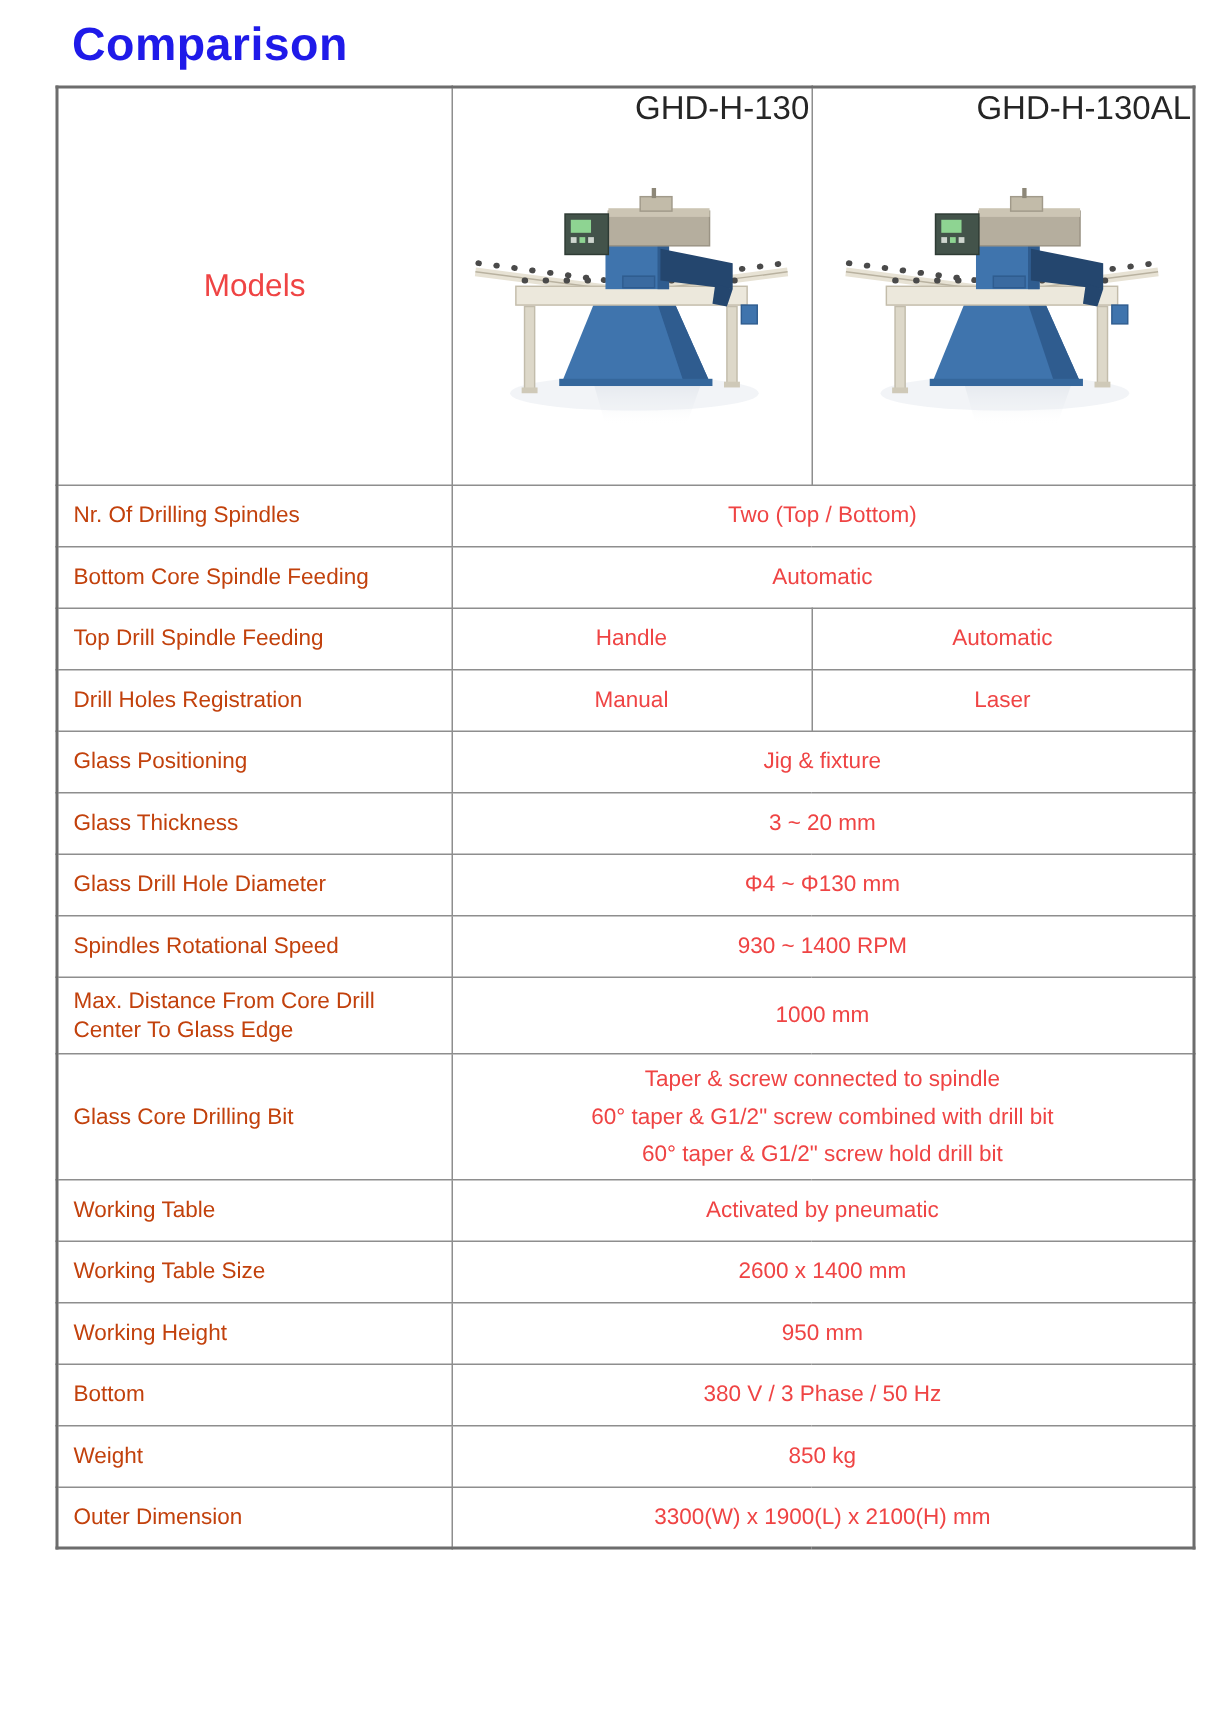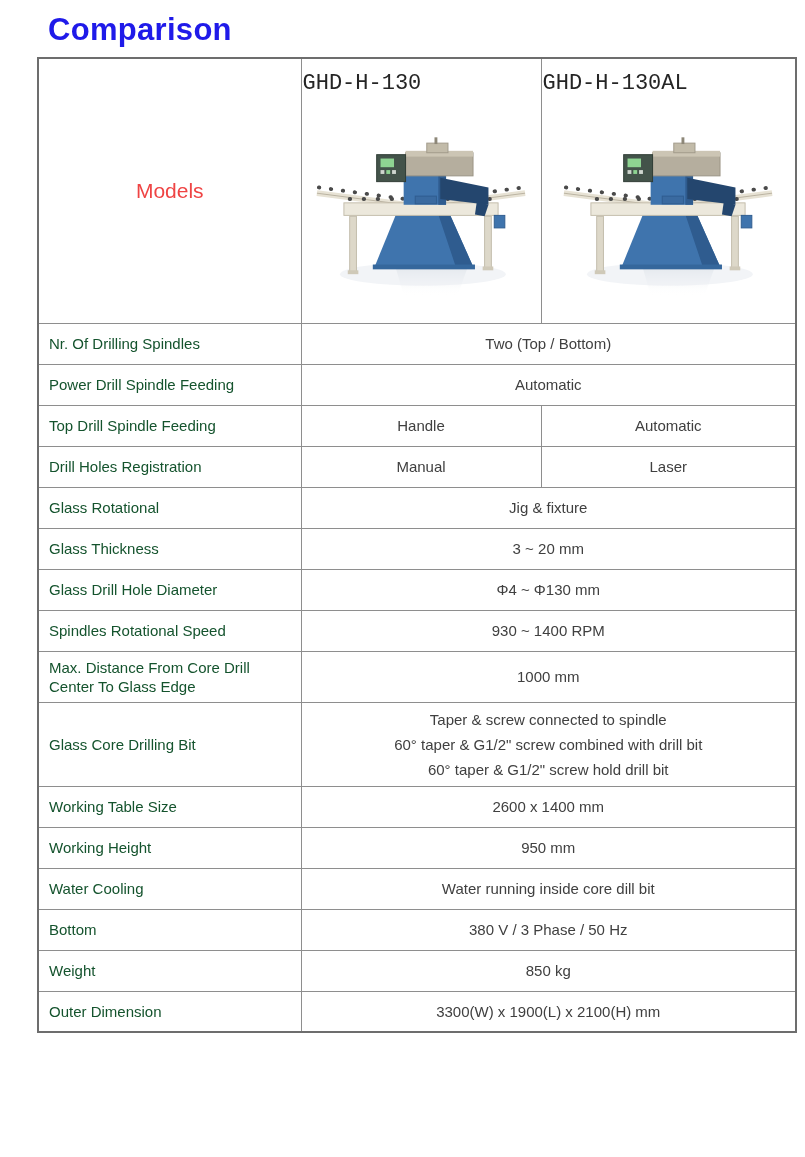--- a/index.html
+++ b/index.html
@@ -38,44 +38,43 @@
   }
   thead tr { height: 265px; }
   .models-cell {
     text-align: center;
     vertical-align: middle;
     font-size: 21px;
     color: #ef4444;
   }
   .model-head-cell {
     vertical-align: top;
-    text-align: left;
-    padding-top: 12px;
-    font-family: Liberation Mono, monospace;
+    text-align: right;
+    padding-top: 0;
   }
   .model-name {
     font-size: 22px;
     color: #252525;
     line-height: 26px;
     margin-bottom: 2px;
   }
   .machine-mount { display: block; margin: 0 auto; width: 212px; height: 200px; }
   tbody tr { height: 41px; }
   .label-cell {
     font-size: 15px;
     line-height: 19px;
     padding: 6px 8px 6px 10px;
-    color: #14532d;
+    color: #c2410c;
     vertical-align: middle;
   }
   .value-cell {
     font-size: 15px;
     text-align: center;
     padding: 4px 6px;
-    color: #404040;
+    color: #ef4444;
     vertical-align: middle;
   }
   .value-cell div { line-height: 25px; }
 </style>
 </head>
 <body>
 
 <div class="page">
   <h1 class="title">Comparison</h1>
 
@@ -205,21 +204,21 @@
       </tr>
     </thead>
     <tbody>
         <tr>
           <td class="label-cell">Nr. Of Drilling Spindles</td>
           <td colspan="2" class="value-cell">
             <div>Two (Top / Bottom)</div>
           </td>
         </tr>
         <tr>
-          <td class="label-cell">Power Drill Spindle Feeding</td>
+          <td class="label-cell">Bottom Core Spindle Feeding</td>
           <td colspan="2" class="value-cell">
             <div>Automatic</div>
           </td>
         </tr>
         <tr>
           <td class="label-cell">Top Drill Spindle Feeding</td>
           <td class="value-cell">
             <div>Handle</div>
           </td>
           <td class="value-cell">
@@ -229,21 +228,21 @@
         <tr>
           <td class="label-cell">Drill Holes Registration</td>
           <td class="value-cell">
             <div>Manual</div>
           </td>
           <td class="value-cell">
             <div>Laser</div>
           </td>
         </tr>
         <tr>
-          <td class="label-cell">Glass Rotational</td>
+          <td class="label-cell">Glass Positioning</td>
           <td colspan="2" class="value-cell">
             <div>Jig &amp; fixture</div>
           </td>
         </tr>
         <tr>
           <td class="label-cell">Glass Thickness</td>
           <td colspan="2" class="value-cell">
             <div>3 ~ 20 mm</div>
           </td>
         </tr>
@@ -267,35 +266,35 @@
         </tr>
         <tr>
           <td class="label-cell">Glass Core Drilling Bit</td>
           <td colspan="2" class="value-cell">
             <div>Taper &amp; screw connected to spindle</div>
             <div>60° taper &amp; G1/2" screw combined with drill bit</div>
             <div>60° taper &amp; G1/2" screw hold drill bit</div>
           </td>
         </tr>
         <tr>
+          <td class="label-cell">Working Table</td>
+          <td colspan="2" class="value-cell">
+            <div>Activated by pneumatic</div>
+          </td>
+        </tr>
+        <tr>
           <td class="label-cell">Working Table Size</td>
           <td colspan="2" class="value-cell">
             <div>2600 x 1400 mm</div>
           </td>
         </tr>
         <tr>
           <td class="label-cell">Working Height</td>
           <td colspan="2" class="value-cell">
             <div>950 mm</div>
-          </td>
-        </tr>
-        <tr>
-          <td class="label-cell">Water Cooling</td>
-          <td colspan="2" class="value-cell">
-            <div>Water running inside core dill bit</div>
           </td>
         </tr>
         <tr>
           <td class="label-cell">Bottom</td>
           <td colspan="2" class="value-cell">
             <div>380 V / 3 Phase / 50 Hz</div>
           </td>
         </tr>
         <tr>
           <td class="label-cell">Weight</td>

